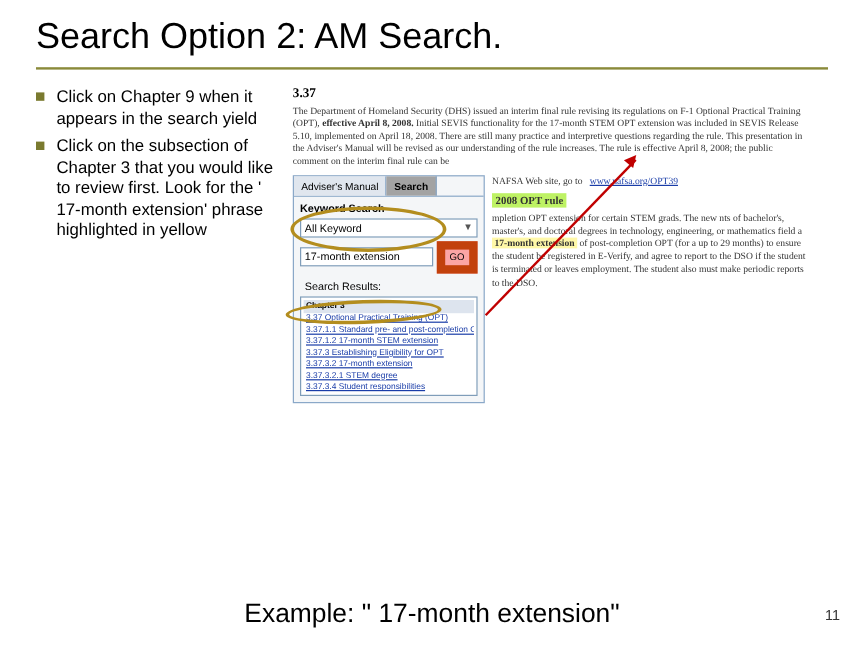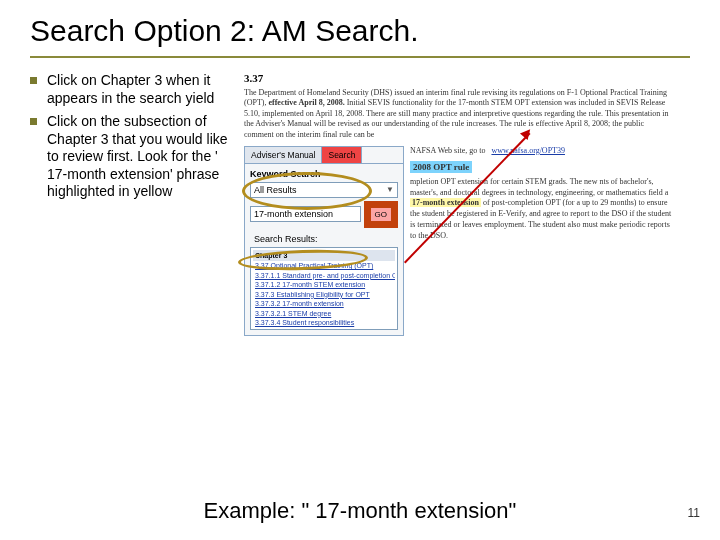--- a/index.html
+++ b/index.html
@@ -88,22 +88,22 @@
     display: flex;
     border-bottom: 1px solid #8aa8c8;
   }
   .tab {
     padding: 3px 6px;
     font-size: 8.5px;
     border-right: 1px solid #8aa8c8;
     background: #e0e6ee;
   }
   .tab.active {
-    background: #ef4444;
-    font-weight: normal;
+    background: #a3a3a3;
+    font-weight: bold;
   }
   .panel-body { padding: 5px; }
   .kw-label {
     font-weight: bold;
     font-size: 9px;
     margin-bottom: 3px;
   }
   .dropdown, .searchbox {
     display: flex;
     align-items: center;
@@ -147,21 +147,21 @@
     line-height: 1.35;
     color: #333;
     filter: blur(0.3px);
   }
   .right-text .rule-row {
     display: flex;
     gap: 6px;
     margin-bottom: 4px;
   }
   .rule-tag {
-    background: #7dd3fc;
+    background: #bef264;
     padding: 0 3px;
     font-weight: bold;
     font-size: 9px;
   }
   .hl-ext {
     background: #fff8a8;
     padding: 0 2px;
     font-weight: bold;
     display: inline;
   }
@@ -211,21 +211,21 @@
 <body>
 
 <div class="slide">
   <div class="title">Search Option 2: AM Search.</div>
 
   <div class="content-row">
     <div class="bullets">
       <ul>
         <li>
           <span class="bullet-marker"></span>
-          <span>Click on Chapter 3 when it appears in the search yield</span>
+          <span>Click on Chapter 9 when it appears in the search yield</span>
         </li>
         <li>
           <span class="bullet-marker"></span>
           <span>Click on the subsection of Chapter 3 that you would like to review first.  Look for the ' 17-month extension' phrase highlighted in yellow</span>
         </li>
       </ul>
     </div>
 
     <div class="figure">
       <div class="sec-header">
@@ -239,21 +239,21 @@
 
       <div class="fig-row">
         <div class="panel">
           <div class="tabs">
             <div class="tab">Adviser's Manual</div>
             <div class="tab active">Search</div>
           </div>
           <div class="panel-body">
             <div class="kw-label">Keyword Search</div>
             <div class="dropdown">
-              <span>All Results</span>
+              <span>All Keyword</span>
               <span class="chev">▼</span>
             </div>
             <div style="display:flex;gap:3px;align-items:center">
               <div class="searchbox" style="flex:1;margin-bottom:0">
                 <span>17-month extension</span>
               </div>
               <div style="background:#fca5a5;border:7px solid #c2410c;font-size:8px;padding:2px 4px">GO</div>
             </div>
             <div class="results-label">Search Results:</div>
             <div class="result-list">

